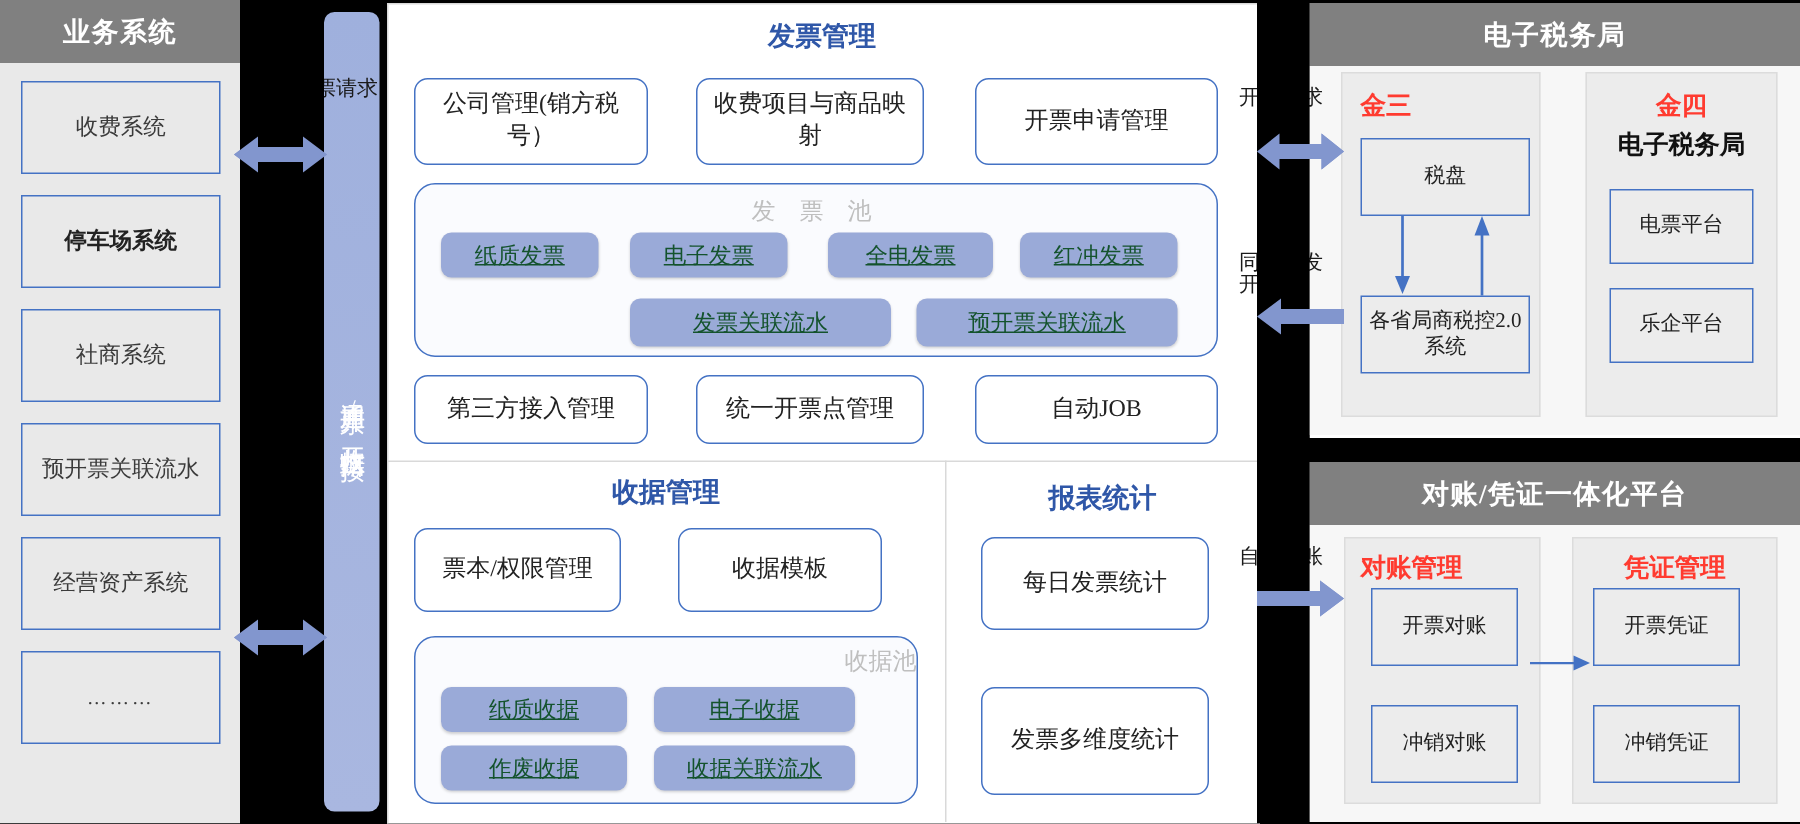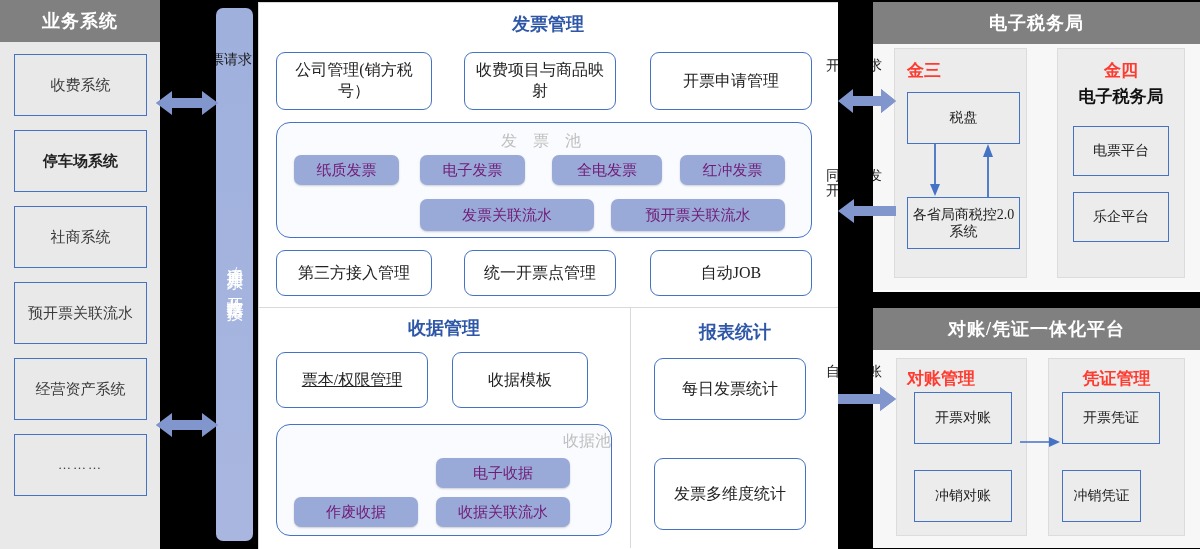--- a/index.html
+++ b/index.html
@@ -25,23 +25,23 @@
   .rbox{position:absolute;background:#fff;border:1.5px solid #4472c4;
       border-radius:9px;display:flex;align-items:center;
       justify-content:center;text-align:center;font-size:16px;
       color:#222;line-height:1.3;padding:2px 4px;box-sizing:border-box;}
   .pool{position:absolute;background:#fafbfe;border:1.6px solid #4472c4;
       border-radius:14px;box-sizing:border-box;}
   .pool-title{position:absolute;left:0;right:0;text-align:center;
       color:#bfbfbf;font-size:16px;letter-spacing:6px;}
   .pool-title.tight{letter-spacing:0px;text-align:right;}
   .chip{position:absolute;background:#9aaad8;border-radius:7px;
-      color:#701a75;font-size:15px;display:flex;align-items:center;
+      color:#14532d;font-size:15px;display:flex;align-items:center;
       justify-content:center;text-align:center;
-      box-shadow:0 1px 2px rgba(0,0,0,.18);}
+      box-shadow:0 1px 2px rgba(0,0,0,.18);text-decoration:underline;}
 
   
   .ifbar{position:absolute;background:linear-gradient(180deg,#9fb0dd,#a9b7e0);
       border-radius:7px;color:#fff;font-size:17px;
       display:flex;align-items:center;justify-content:center;}
   .ifbar span{writing-mode:vertical-rl;text-orientation:upright;
       letter-spacing:2px;line-height:1.05;}
 
   
   .arrow{position:absolute;}
@@ -122,26 +122,27 @@
   <div class="chip" style="left:611px;top:199px;width:174px;height:32px;">预开票关联流水</div>
 
   <div class="rbox" style="left:276px;top:250px;width:156px;height:46px;">第三方接入管理</div>
   <div class="rbox" style="left:464px;top:250px;width:152px;height:46px;">统一开票点管理</div>
   <div class="rbox" style="left:650px;top:250px;width:162px;height:46px;">自动JOB</div>
 
   <div style="position:absolute;left:258px;top:307px;width:580px;height:1px;background:#d9d9d9;"></div>
   <div style="position:absolute;left:630px;top:307px;width:1px;height:241px;background:#d9d9d9;"></div>
 
   <div class="card-title" style="left:258px;top:316px;width:372px;">收据管理</div>
-  <div class="rbox" style="left:276px;top:352px;width:152px;height:56px;text-decoration:underline;">票本/权限管理</div>
+  <div class="rbox" style="left:276px;top:352px;width:138px;height:56px;">票本/权限管理</div>
   <div class="rbox" style="left:452px;top:352px;width:136px;height:56px;">收据模板</div>
 
   <div class="pool" style="left:276px;top:424px;width:336px;height:112px;">
     <div class="pool-title tight" style="top:6px;">收据池</div>
   </div>
+  <div class="chip" style="left:294px;top:458px;width:124px;height:30px;">纸质收据</div>
   <div class="chip" style="left:436px;top:458px;width:134px;height:30px;">电子收据</div>
   <div class="chip" style="left:294px;top:497px;width:124px;height:30px;">作废收据</div>
   <div class="chip" style="left:436px;top:497px;width:134px;height:30px;">收据关联流水</div>
 
   <div class="card-title" style="left:632px;top:320px;width:206px;">报表统计</div>
   <div class="rbox" style="left:654px;top:358px;width:152px;height:62px;">每日发票统计</div>
   <div class="rbox" style="left:654px;top:458px;width:152px;height:72px;">发票多维度统计</div>
 
   <div class="panel" style="left:873px;top:2px;width:327px;height:290px;background:#fff;">
     <div class="panel-header">电子税务局</div>
@@ -198,21 +199,21 @@
   <div class="subpanel" style="left:896px;top:358px;width:131px;height:178px;">
     <div class="sub-title left" style="top:8px;left:10px;right:auto;">对账管理</div>
   </div>
   <div class="pbox" style="left:914px;top:392px;width:98px;height:52px;">开票对账</div>
   <div class="pbox" style="left:914px;top:470px;width:98px;height:52px;">冲销对账</div>
 
   <div class="subpanel" style="left:1048px;top:358px;width:137px;height:178px;">
     <div class="sub-title" style="top:8px;">凭证管理</div>
   </div>
   <div class="pbox" style="left:1062px;top:392px;width:98px;height:52px;">开票凭证</div>
-  <div class="pbox" style="left:1062px;top:470px;width:79px;height:52px;">冲销凭证</div>
+  <div class="pbox" style="left:1062px;top:470px;width:98px;height:52px;">冲销凭证</div>
 
   <div class="arrow" style="left:1020px;top:435px;width:40px;height:14px;">
     <svg width="40" height="14" viewBox="0 0 40 14">
       <line x1="0" y1="7" x2="32" y2="7" stroke="#4472c4" stroke-width="1.5"></line>
       <polygon points="40,7 29,2 29,12" fill="#4472c4"></polygon>
     </svg>
   </div>
 
   <div class="arrow" style="left:838px;top:385px;width:58px;height:28px;">
     <svg width="58" height="28" viewBox="0 0 58 28">

